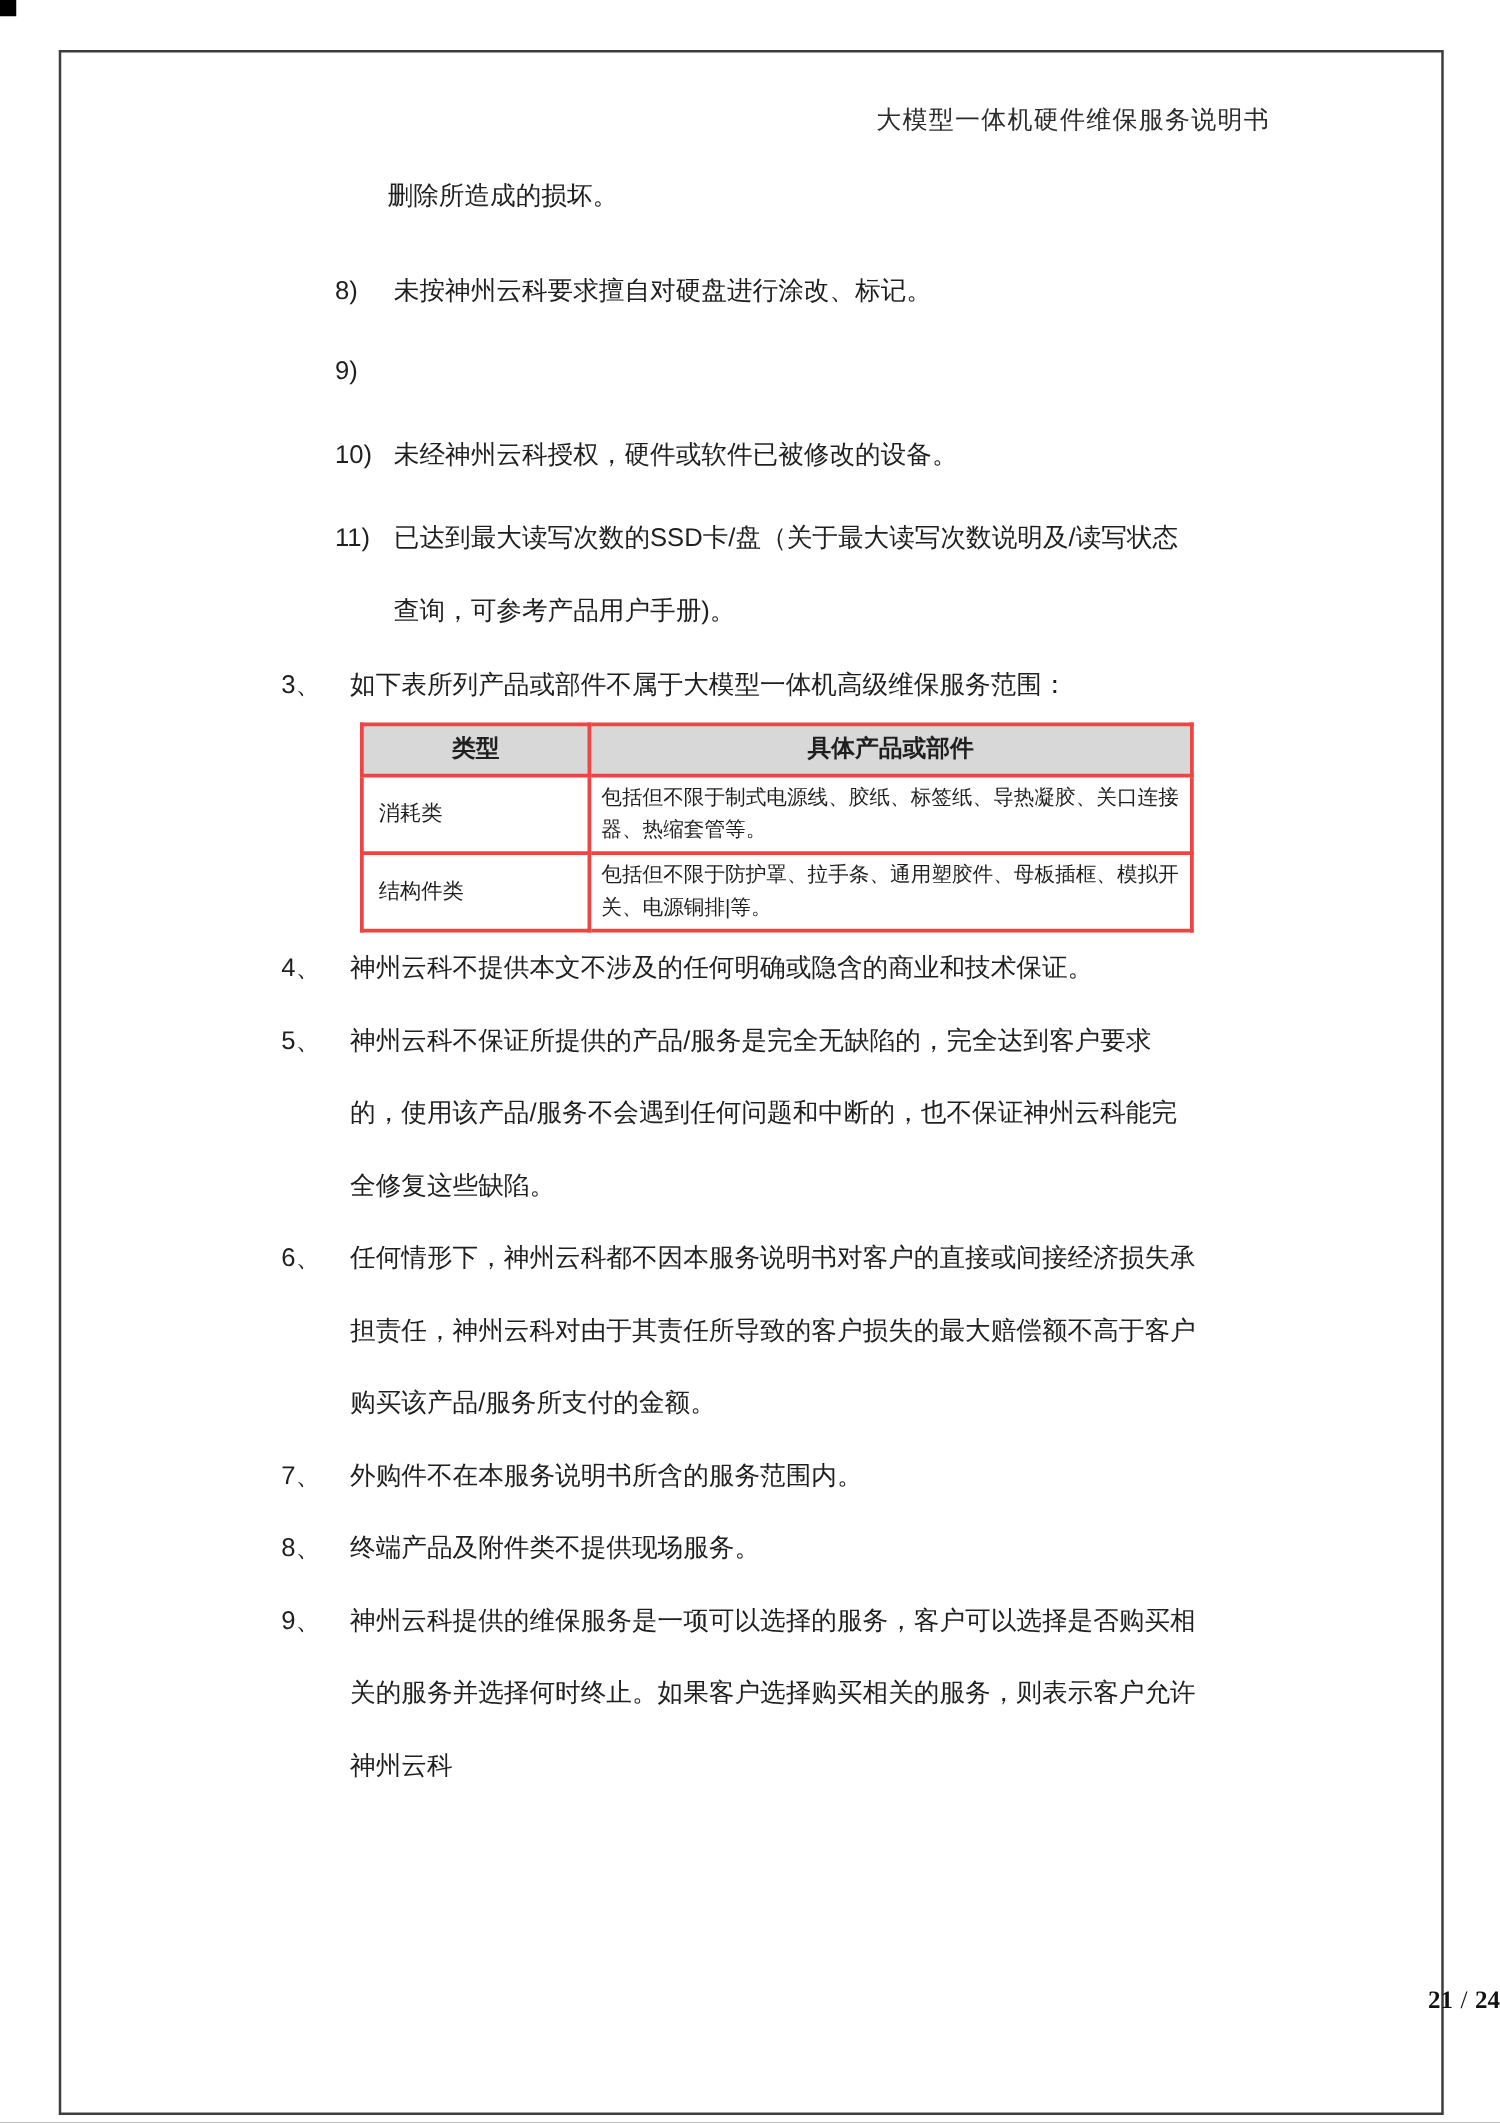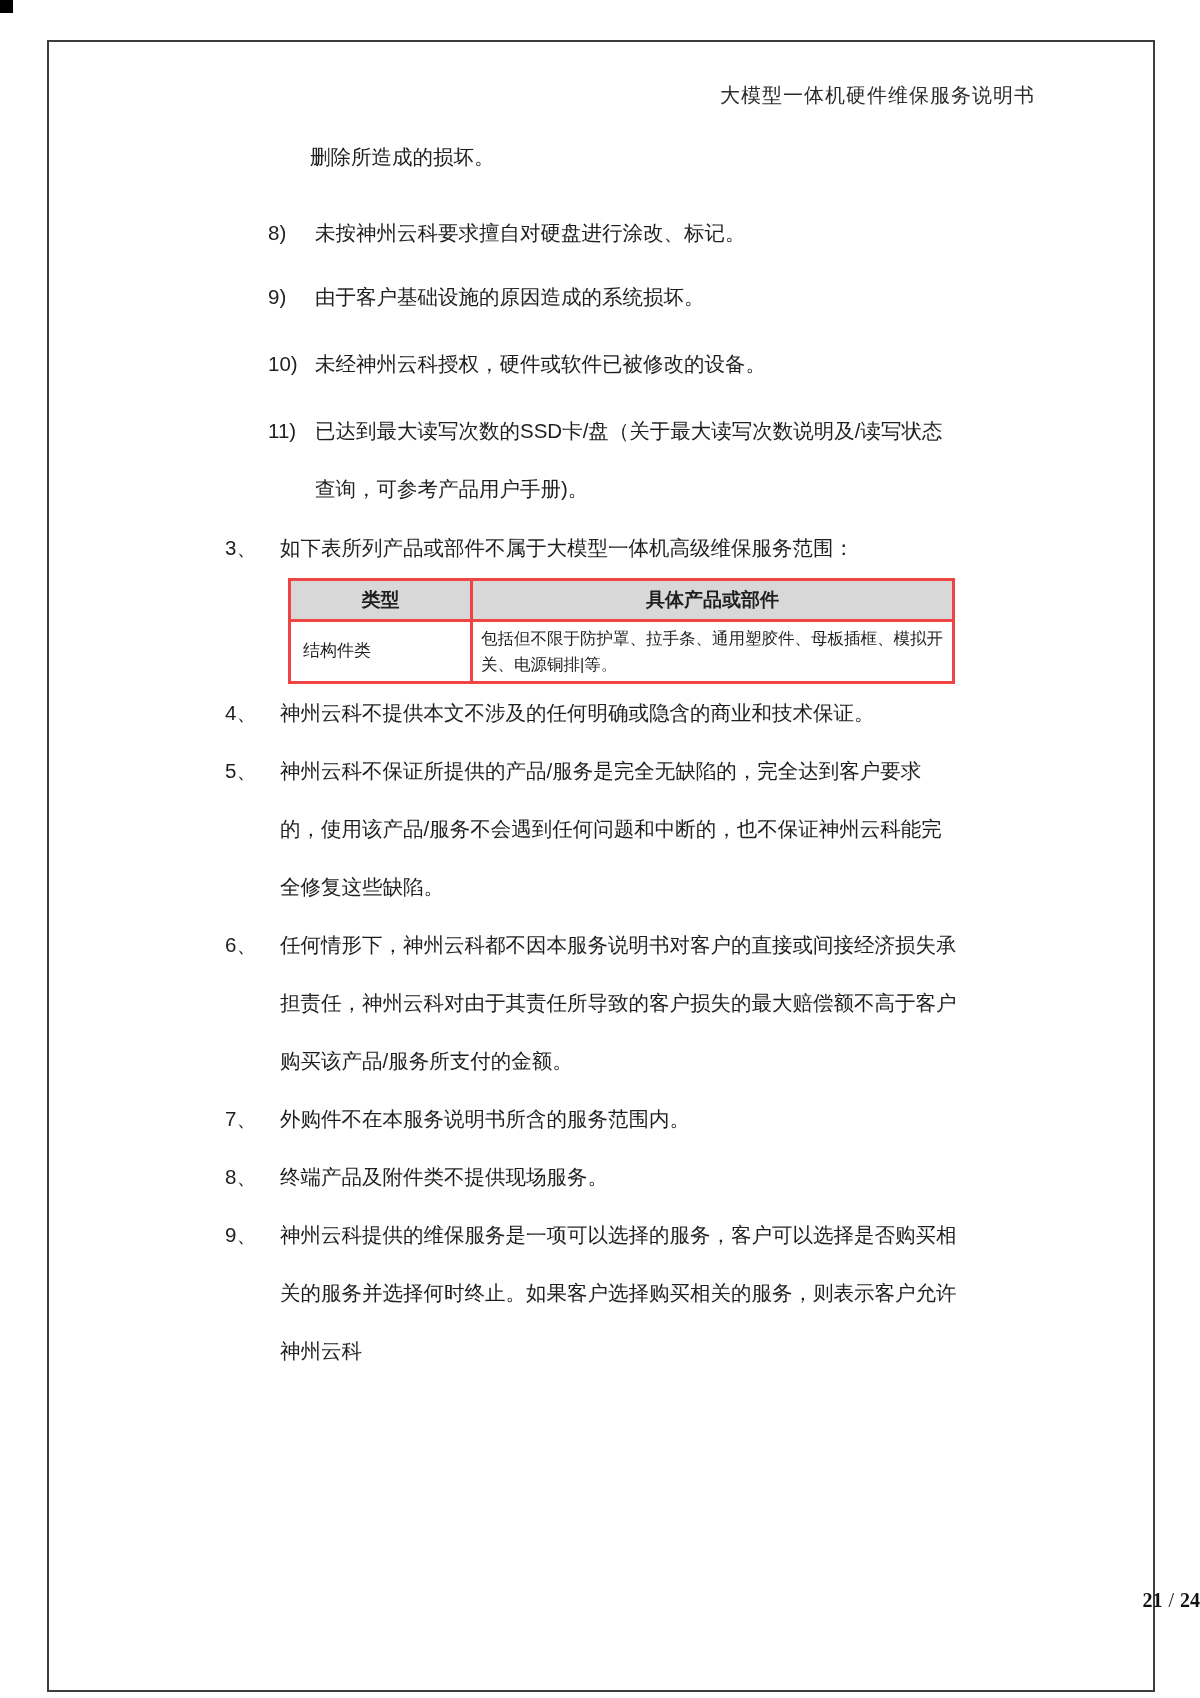--- a/index.html
+++ b/index.html
@@ -13,21 +13,21 @@
   }
   .corner-mark{
     position:absolute;left:0;top:0;width:13px;height:13px;background:#000;
   }
   .page-frame{
     position:absolute;left:47px;top:40px;right:45px;bottom:6px;
     border:2px solid #3d3d3d;
     pointer-events:none;
   }
   .doc-header{
-    position:absolute;top:82px;right:165px;
+    position:absolute;top:82px;right:184px;
     font-family:"Liberation Serif","DejaVu Serif",serif;
     font-size:20px;color:#2b2b2b;
     letter-spacing:1px;
     white-space:nowrap;
   }
   .content{
     position:absolute;left:225px;top:128px;width:735px;
     font-size:20.5px;line-height:58px;
   }
   .para{display:flex;align-items:flex-start;}
@@ -98,21 +98,20 @@
     <div class="para cont mb18">
       <span class="txt">删除所造成的损坏。</span>
     </div>
 
     <div class="para sub mb6">
       <span class="num">8)</span>
       <span class="txt">未按神州云科要求擅自对硬盘进行涂改、标记。</span>
     </div>
     <div class="para sub mb9">
       <span class="num">9)</span>
-      <span class="txt">由于客户基础设施的原因造成的系统损坏。</span>
     </div>
     <div class="para sub mb9">
       <span class="num">10)</span>
       <span class="txt">未经神州云科授权，硬件或软件已被修改的设备。</span>
     </div>
     <div class="para sub mb1">
       <span class="num">11)</span>
       <span class="txt">已达到最大读写次数的SSD卡/盘（关于最大读写次数说明及/读写状态查询，可参考产品用户手册)。</span>
     </div>
 
@@ -123,20 +122,24 @@
 
     <table class="scope">
       <colgroup>
           <col class="c1">
           <col class="c2">
         </colgroup>
       <tbody>
           <tr>
         <th>类型</th>
         <th>具体产品或部件</th>
+      </tr>
+      <tr>
+        <td class="type-cell">消耗类</td>
+        <td class="desc-cell">包括但不限于制式电源线、胶纸、标签纸、导热凝胶、关口连接器、热缩套管等。</td>
       </tr>
       <tr>
         <td class="type-cell">结构件类</td>
         <td class="desc-cell">包括但不限于防护罩、拉手条、通用塑胶件、母板插框、模拟开关、电源铜排|等。</td>
       </tr>
     </tbody>
       </table>
 
     <div class="para top">
       <span class="num">4、</span>

